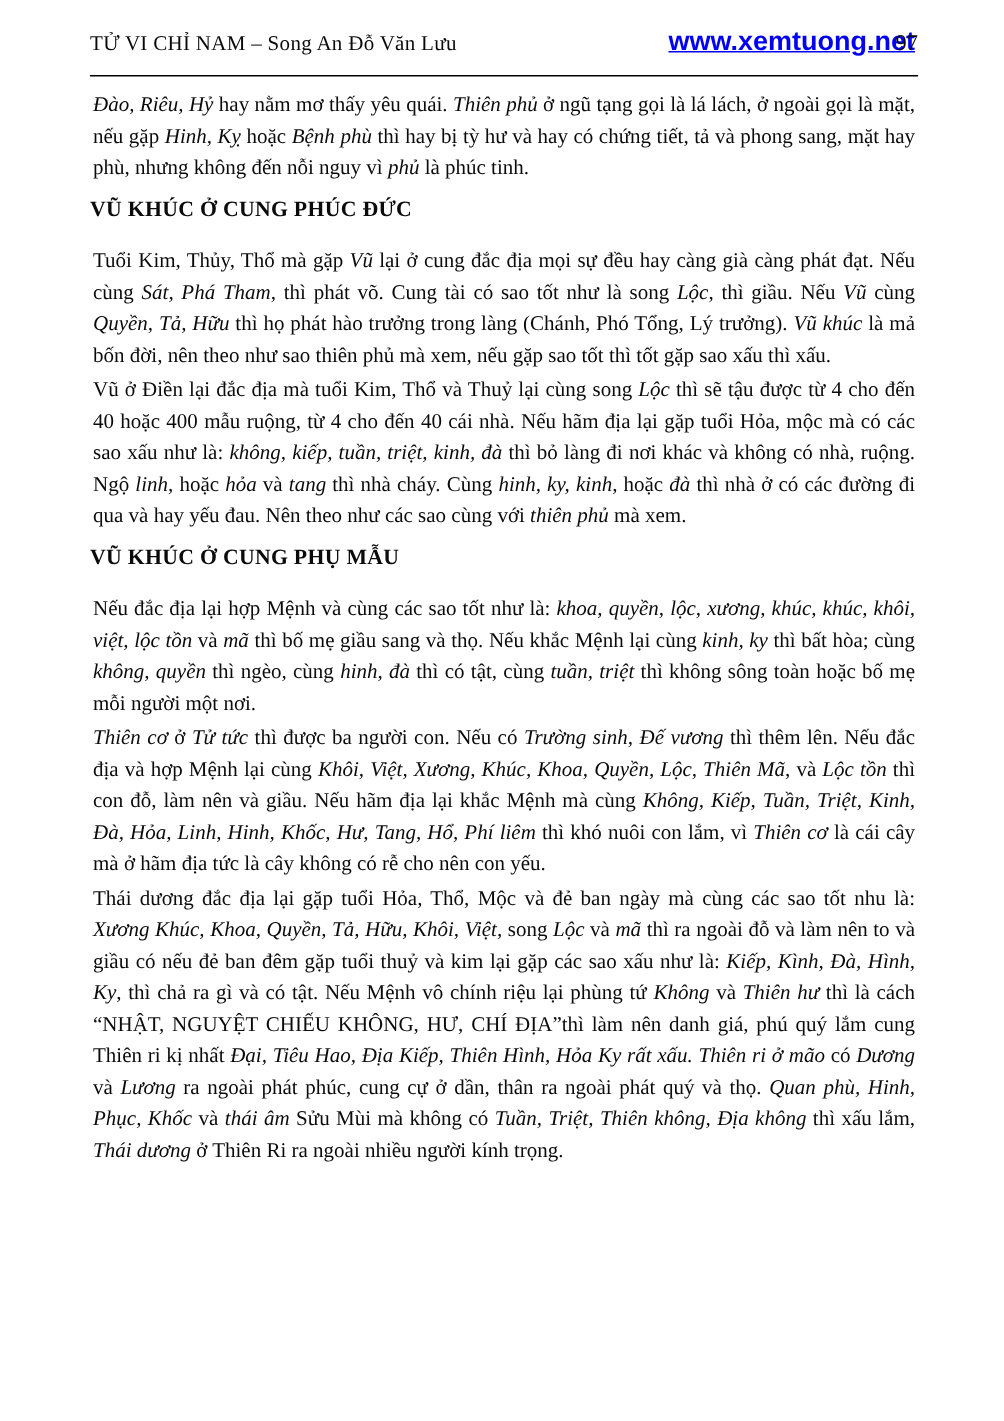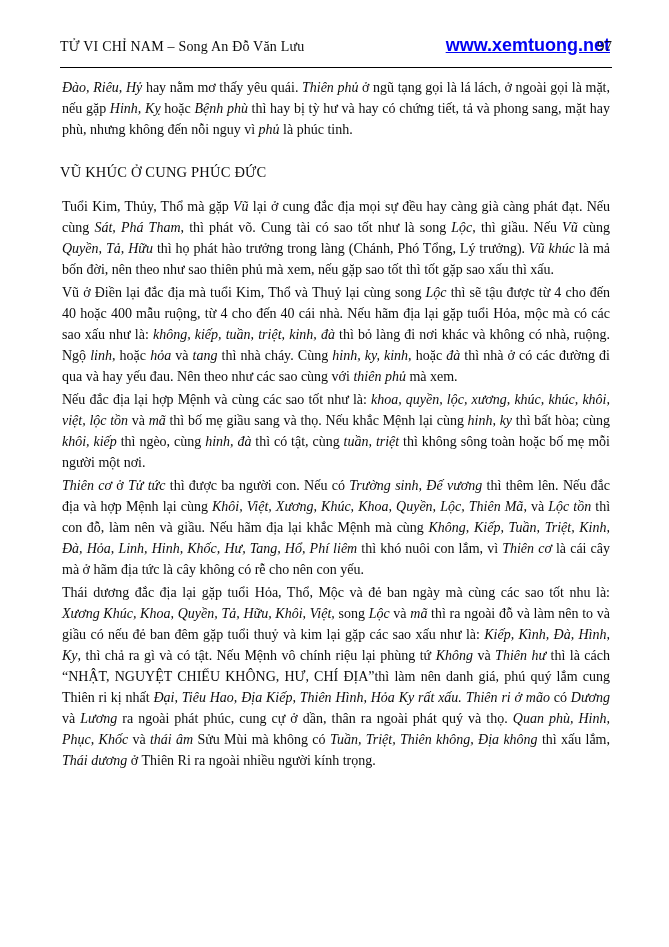--- a/index.html
+++ b/index.html
@@ -4,21 +4,21 @@
 <style>
   html, body {
     margin: 0; padding: 0;
     width: 669px; height: 947px;
     background: #ffffff;
     overflow: hidden;
   }
   .page {
     box-sizing: border-box;
     width: 669px; height: 947px;
-    padding: 36px 57px 0 60px;
+    padding: 18px 57px 0 60px;
     font-family: "Liberation Serif", "DejaVu Serif", serif;
     color: #0b0b0b;
     background: #ffffff;
   }
   .header {
     display: flex;
     justify-content: space-between;
     align-items: baseline;
     font-size: 14px;
     line-height: 18px;
@@ -48,39 +48,40 @@
   .content {
     margin-top: 9px;
     font-size: 14px;
     line-height: 21px;
     text-align: justify;
   }
   .content p { margin: 2px; }
   .content h2 {
     font-size: 14.5px;
     line-height: 19px;
-    margin: 23px 0 14px 0;
-    font-weight: normal;
+    margin: 8px 0 14px 0;
+    font-weight: bold;
     letter-spacing: 0.2px;
     text-align: left;
   }
 </style>
 </head>
 <body>
 
 <div class="page">
   <div class="header">
     <span class="title">TỬ VI CHỈ NAM – Song An Đỗ Văn Lưu</span>
     <span class="hright">
       <a href="#" class="link" style="color: rgb(2, 2, 242);">www.xemtuong.net</a><span class="pagenum">97</span>
     </span>
   </div>
   <div class="rule"></div>
   <div class="content" id="content">
       <p><i>Đào, Riêu, Hỷ</i> hay nằm mơ thấy yêu quái. <i>Thiên phủ</i> ở ngũ tạng gọi là lá lách, ở ngoài gọi là mặt, nếu gặp <i>Hinh, Kỵ</i> hoặc <i>Bệnh phù</i> thì hay bị tỳ hư và hay có chứng tiết, tả và phong sang, mặt hay phù, nhưng không đến nỗi nguy vì <i>phủ</i> là phúc tinh.</p>
       <h2>VŨ KHÚC Ở CUNG PHÚC ĐỨC</h2>
       <p>Tuổi Kim, Thủy, Thổ mà gặp <i>Vũ</i> lại ở cung đắc địa mọi sự đều hay càng già càng phát đạt. Nếu cùng <i>Sát, Phá Tham</i>, thì phát võ. Cung tài có sao tốt như là song <i>Lộc</i>, thì giầu. Nếu <i>Vũ</i> cùng <i>Quyền, Tả, Hữu</i> thì họ phát hào trưởng trong làng (Chánh, Phó Tổng, Lý trưởng). <i>Vũ khúc</i> là mả bốn đời, nên theo như sao thiên phủ mà xem, nếu gặp sao tốt thì tốt gặp sao xấu thì xấu.</p>
       <p>Vũ ở Điền lại đắc địa mà tuổi Kim, Thổ và Thuỷ lại cùng song <i>Lộc</i> thì sẽ tậu được từ 4 cho đến 40 hoặc 400 mẫu ruộng, từ 4 cho đến 40 cái nhà. Nếu hãm địa lại gặp tuổi Hỏa, mộc mà có các sao xấu như là: <i>không, kiếp, tuần, triệt, kinh, đà</i> thì bỏ làng đi nơi khác và không có nhà, ruộng. Ngộ <i>linh</i>, hoặc <i>hỏa</i> và <i>tang</i> thì nhà cháy. Cùng <i>hinh, ky, kinh</i>, hoặc <i>đà</i> thì nhà ở có các đường đi qua và hay yếu đau. Nên theo như các sao cùng với <i>thiên phủ</i> mà xem.</p>
-      <p>Nếu đắc địa lại hợp Mệnh và cùng các sao tốt như là: <i>khoa, quyền, lộc, xương, khúc, khúc, khôi, việt, lộc tồn</i> và <i>mã</i> thì bố mẹ giầu sang và thọ. Nếu khắc Mệnh lại cùng <i>hinh, ky</i> thì bất hòa; cùng <i>khôi, kiếp</i> thì ngèo, cùng <i>hinh, đà</i> thì có tật, cùng <i>tuần, triệt</i> thì không sông toàn hoặc bố mẹ mỗi người một nơi.</p>
+      <h2>VŨ KHÚC Ở CUNG PHỤ MẪU</h2>
+      <p>Nếu đắc địa lại hợp Mệnh và cùng các sao tốt như là: <i>khoa, quyền, lộc, xương, khúc, khúc, khôi, việt, lộc tồn</i> và <i>mã</i> thì bố mẹ giầu sang và thọ. Nếu khắc Mệnh lại cùng <i>kinh, ky</i> thì bất hòa; cùng <i>không, quyền</i> thì ngèo, cùng <i>hinh, đà</i> thì có tật, cùng <i>tuần, triệt</i> thì không sông toàn hoặc bố mẹ mỗi người một nơi.</p>
       <p><i>Thiên cơ</i> ở <i>Tử tức</i> thì được ba người con. Nếu có <i>Trường sinh, Đế vương</i> thì thêm lên. Nếu đắc địa và hợp Mệnh lại cùng <i>Khôi, Việt, Xương, Khúc, Khoa, Quyền, Lộc, Thiên Mã</i>, và <i>Lộc tồn</i> thì con đỗ, làm nên và giầu. Nếu hãm địa lại khắc Mệnh mà cùng <i>Không, Kiếp, Tuần, Triệt, Kinh, Đà, Hỏa, Linh, Hinh, Khốc, Hư, Tang, Hổ, Phí liêm</i> thì khó nuôi con lắm, vì <i>Thiên cơ</i> là cái cây mà ở hãm địa tức là cây không có rễ cho nên con yếu.</p>
       <p>Thái dương đắc địa lại gặp tuổi Hỏa, Thổ, Mộc và đẻ ban ngày mà cùng các sao tốt nhu là: <i>Xương Khúc, Khoa, Quyền, Tả, Hữu, Khôi, Việt,</i> song <i>Lộc</i> và <i>mã</i> thì ra ngoài đỗ và làm nên to và giầu có nếu đẻ ban đêm gặp tuổi thuỷ và kim lại gặp các sao xấu như là: <i>Kiếp, Kình, Đà, Hình, Ky</i>, thì chả ra gì và có tật. Nếu Mệnh vô chính riệu lại phùng tứ <i>Không</i> và <i>Thiên hư</i> thì là cách “NHẬT, NGUYỆT CHIẾU KHÔNG, HƯ, CHÍ ĐỊA”thì làm nên danh giá, phú quý lắm cung Thiên ri kị nhất <i>Đại, Tiêu Hao, Địa Kiếp, Thiên Hình, Hỏa Ky rất xấu. Thiên ri ở mão</i> có <i>Dương</i> và <i>Lương</i> ra ngoài phát phúc, cung cự ở dần, thân ra ngoài phát quý và thọ. <i>Quan phù, Hinh, Phục, Khốc</i> và <i>thái âm</i> Sửu Mùi mà không có <i>Tuần, Triệt, Thiên không, Địa không</i> thì xấu lắm, <i>Thái dương</i> ở Thiên Ri ra ngoài nhiều người kính trọng.</p>
     </div>
 </div>
 
 </body></html>

